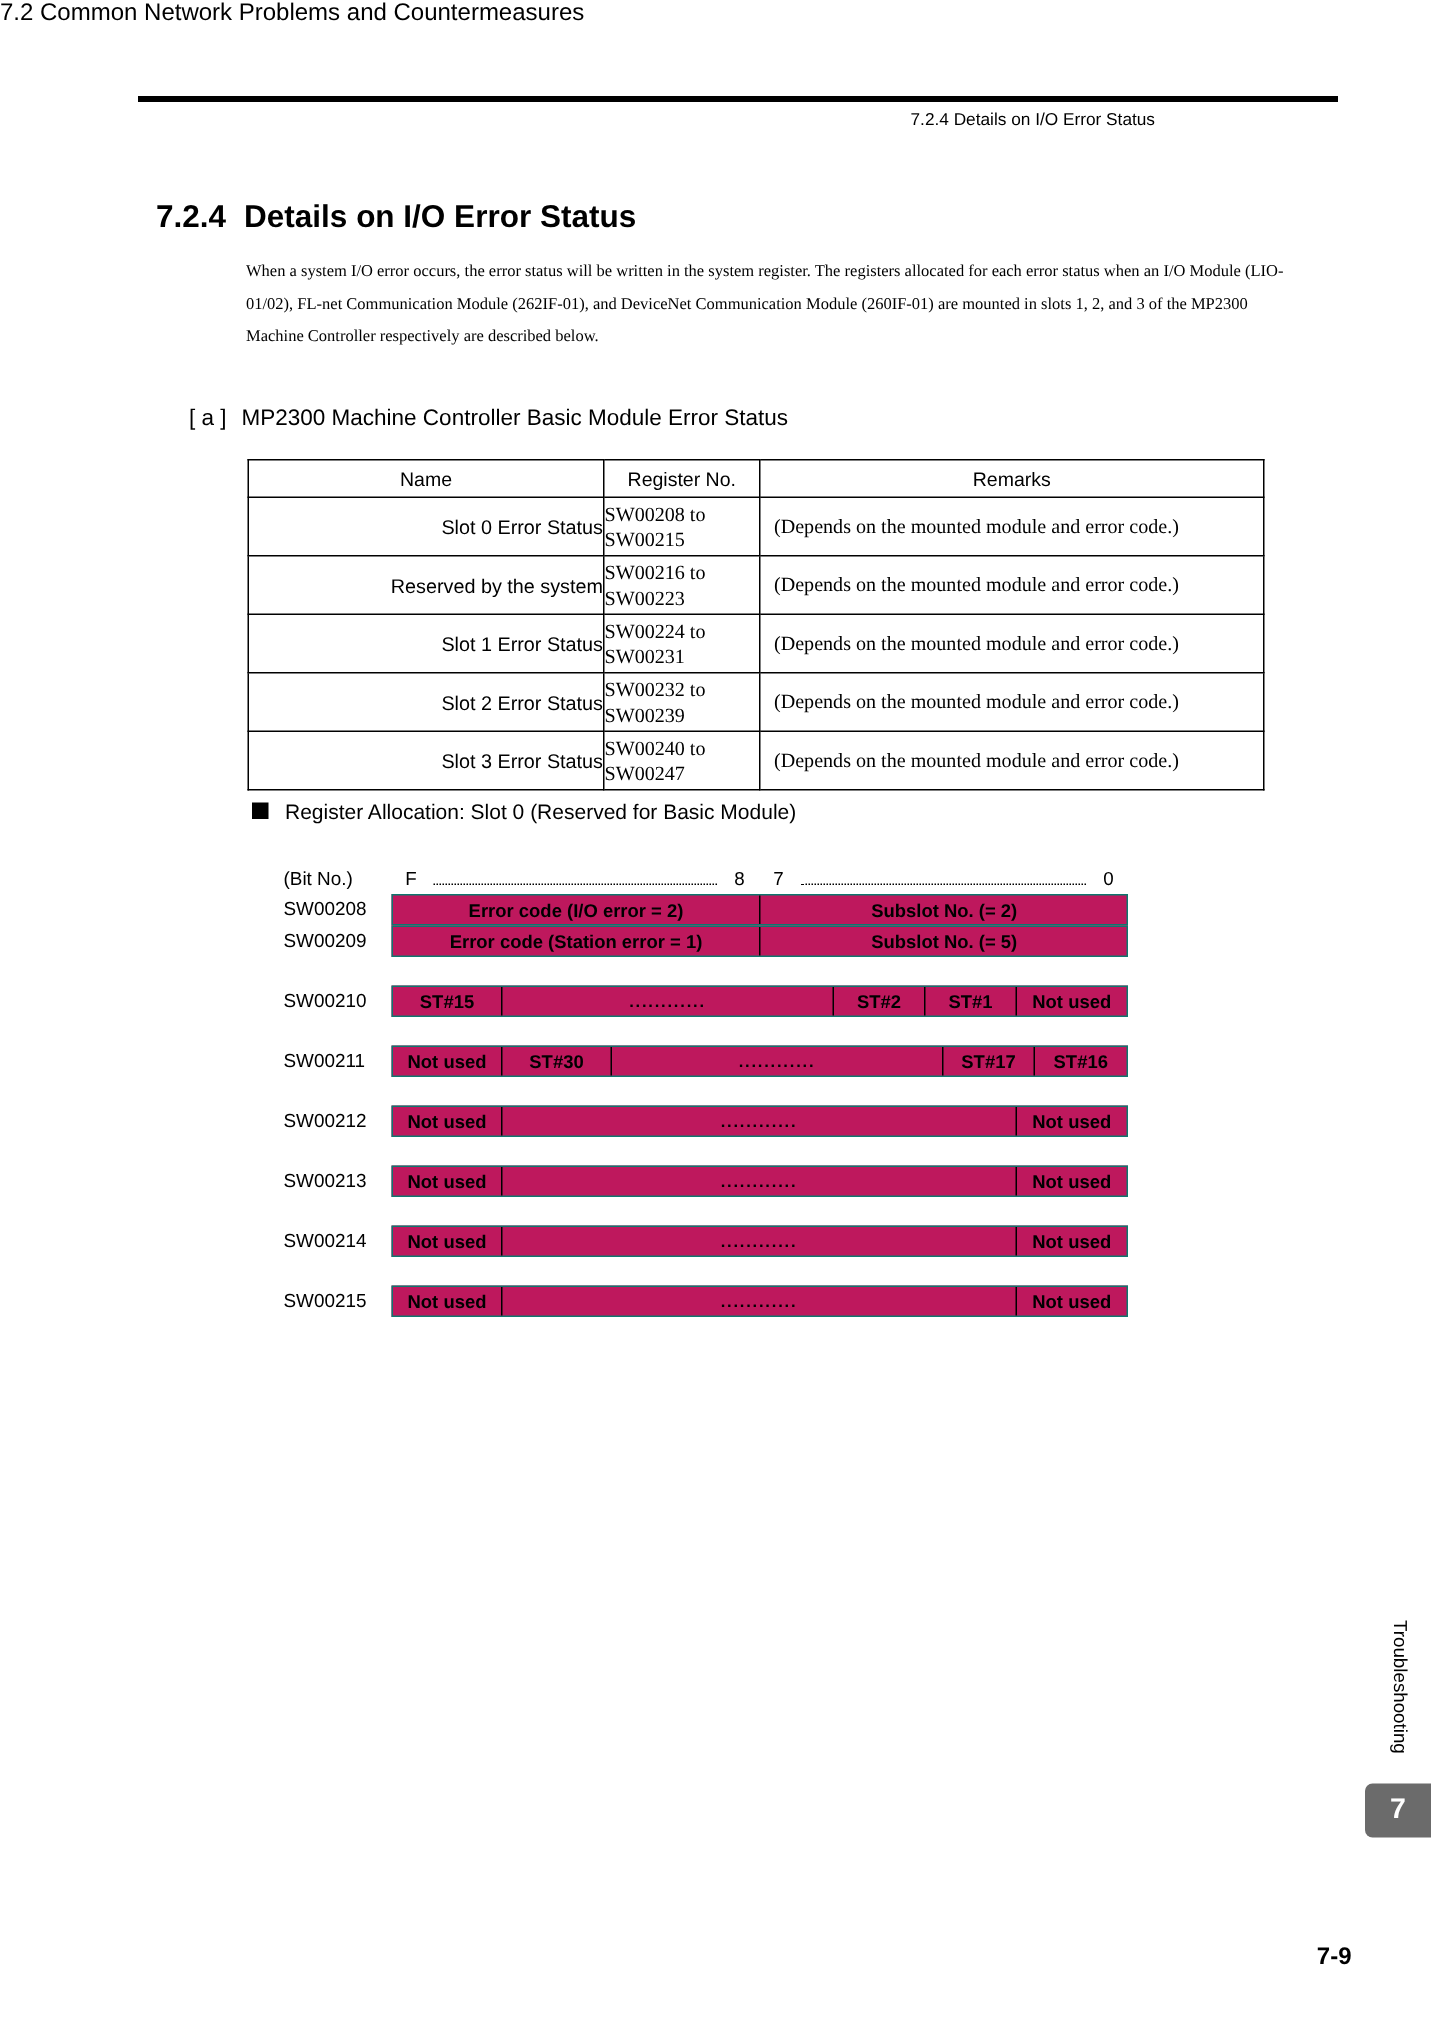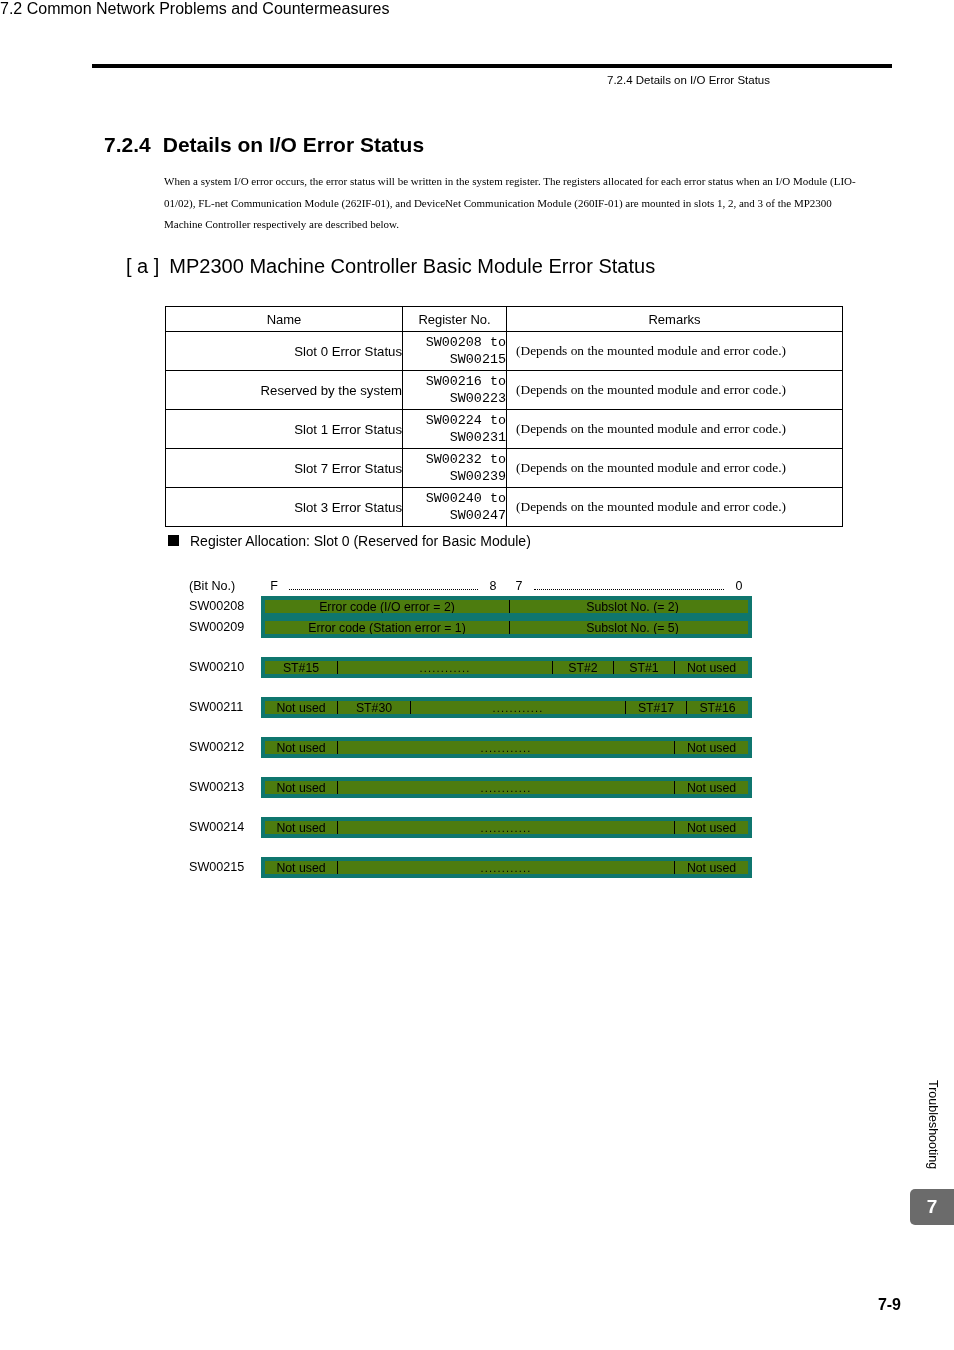--- a/index.html
+++ b/index.html
@@ -57,22 +57,22 @@
     top: 160px;
     width: 700px;
     font-family: "Liberation Serif", serif;
     font-size: 11px;
     line-height: 21.5px;
   }
 
   #subsection-heading {
     position: absolute;
     left: 126px;
-    top: 255px;
-    font-size: 20px;
+    top: 270px;
+    font-size: 15px;
     white-space: nowrap;
   }
   #subsection-heading .tag { margin-right: 10px; }
 
   
   #error-status-table {
     position: absolute;
     left: 165px;
     top: 306px;
     width: 678px;
@@ -95,23 +95,23 @@
   .col-reg   { width: 103px; }
   .col-rem   { width: 335px; }
 
   #error-status-table tbody td { height: 38px; }
   .cell-name {
     font-size: 13.2px;
     text-align: right;
     padding-left: 9px !important;
   }
   .cell-reg {
-    font-family: Liberation Mono, monospace;
+    font-family: Liberation Serif, serif;
     font-size: 13.4px;
-    text-align: right;
+    text-align: left;
     line-height: 17px;
   }
   .cell-rem {
     font-family: "Liberation Serif", serif;
     font-size: 13.4px;
     text-align: left;
     padding-left: 9px !important;
   }
 
   
@@ -185,23 +185,24 @@
     height: 21px;
   }
   .reg-row .row-label { line-height: 21px; }
   .reg-box {
     position: absolute;
     left: 72px;
     top: 0;
     width: 491px;
     height: 21px;
     display: flex;
-    border: 4px solid #0f766e;
+    border: 1px solid #0f766e;
     box-sizing: border-box;
-    background: #4d7c0f;
+    background: #be185d;
+    font-weight: bold;
   }
   .reg-cell {
     display: flex;
     align-items: center;
     justify-content: center;
     font-size: 12.3px;
     border-right: 1px solid #000000;
     box-sizing: border-box;
     overflow: hidden;
     white-space: nowrap;
@@ -299,21 +300,21 @@
       </tr>
       <tr>
         <td class="cell-name">Slot 1 Error Status</td>
         <td class="cell-reg">
           <div>SW00224 to</div>
           <div>SW00231</div>
         </td>
         <td class="cell-rem">(Depends on the mounted module and error code.)</td>
       </tr>
       <tr>
-        <td class="cell-name">Slot 7 Error Status</td>
+        <td class="cell-name">Slot 2 Error Status</td>
         <td class="cell-reg">
           <div>SW00232 to</div>
           <div>SW00239</div>
         </td>
         <td class="cell-rem">(Depends on the mounted module and error code.)</td>
       </tr>
       <tr>
         <td class="cell-name">Slot 3 Error Status</td>
         <td class="cell-reg">
           <div>SW00240 to</div>

